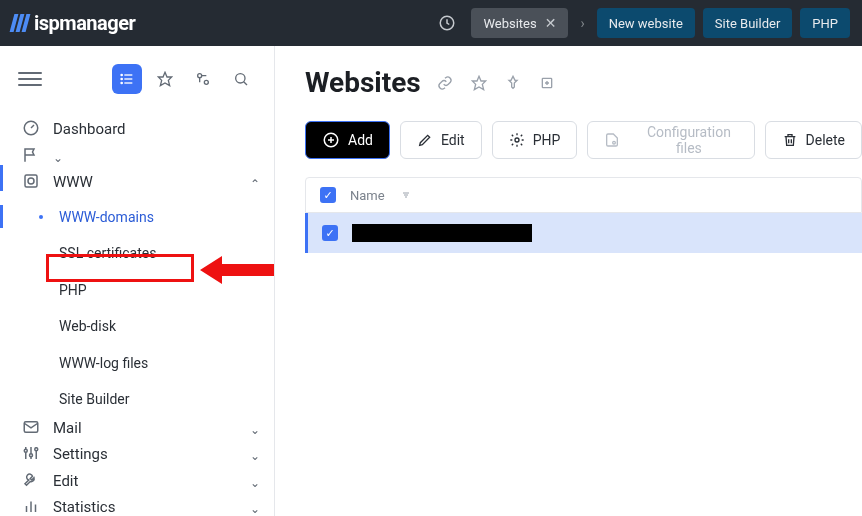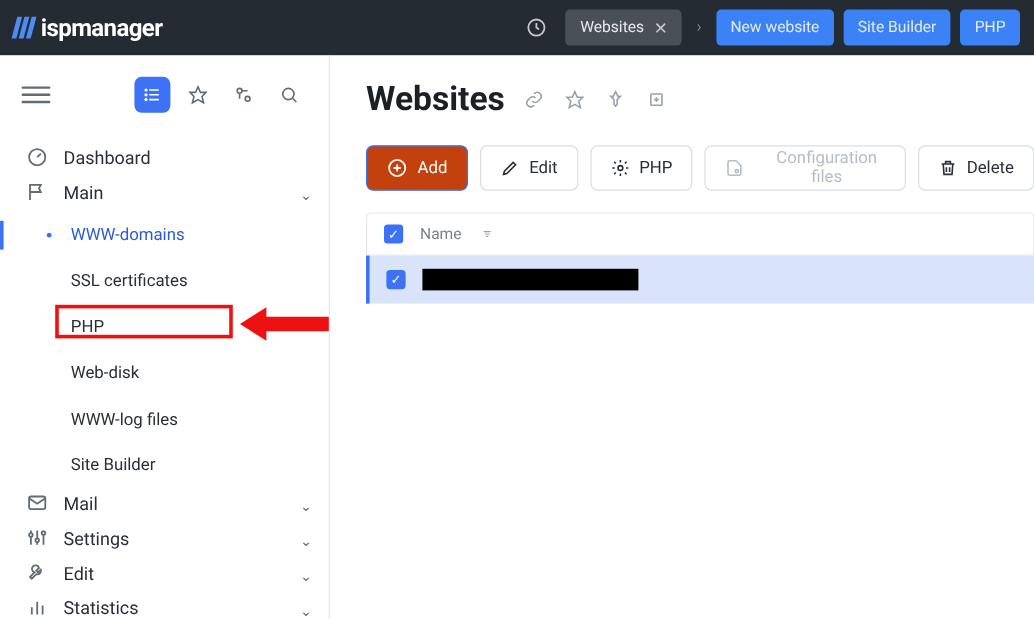--- a/index.html
+++ b/index.html
@@ -4,21 +4,21 @@
 <style>
 * { margin: 0; padding: 0; box-sizing: border-box; font-family: -apple-system, BlinkMacSystemFont, "Segoe UI", Roboto, sans-serif; }
 body { width: 862px; height: 516px; overflow: hidden; background: #fff; }
 
 
 .topbar { height: 46px; background: #252b33; display: flex; align-items: center; padding: 0 12px; gap: 8px; }
 .logo { display: flex; align-items: center; gap: 6px; color: #fff; font-weight: 700; font-size: 20px; letter-spacing: -0.5px; margin-right: auto; }
 .logo-stripes { display: inline-flex; gap: 2px; }
 .logo-stripe { width: 4px; height: 18px; background: #4d8cf5; transform: skewX(-15deg); }
 .crumb-icon { width: 32px; height: 32px; display: flex; align-items: center; justify-content: center; color: #c5c9ce; border-radius: 4px; }
-.crumb { height: 30px; padding: 0 12px; display: flex; align-items: center; gap: 8px; color: #e8eaed; font-size: 13px; background: #3b82f6; border-radius: 4px; }
+.crumb { height: 30px; padding: 0 12px; display: flex; align-items: center; gap: 8px; color: #e8eaed; font-size: 13px; background: #0c4a6e; border-radius: 4px; }
 .crumb.active-bc { background: #4a5058; }
 .crumb-x { color: #c5c9ce; font-size: 14px; }
 .crumb-sep { color: #80868b; font-size: 14px; padding: 0 4px; }
 
 
 .main { display: flex; height: 470px; }
 
 
 .sidebar { width: 275px; border-right: 1px solid #e5e7eb; display: flex; flex-direction: column; padding-top: 18px; }
 .sb-toprow { display: flex; align-items: center; gap: 8px; padding: 0 18px 18px 18px; }
@@ -43,21 +43,21 @@
 .anno-arrow { position: absolute; left: 200px; top: 252px; pointer-events: none; }
 
 
 .content { flex: 1; padding: 20px 0 0 30px; overflow: hidden; }
 .page-title-row { display: flex; align-items: center; gap: 14px; margin-bottom: 22px; }
 .page-title { font-size: 28px; font-weight: 700; color: #1c1f24; }
 .pt-icon { color: #9aa1ab; width: 20px; height: 20px; display: flex; align-items: center; justify-content: center; }
 
 .toolbar { display: flex; align-items: center; gap: 10px; margin-bottom: 18px; }
 .tbtn { height: 38px; padding: 0 16px; display: flex; align-items: center; gap: 8px; border: 1px solid #d9dde3; border-radius: 6px; background: #fff; font-size: 14px; color: #2a2f36; cursor: pointer; }
-.tbtn.primary { background: #c2410c; border-color: #3d72f5; color: #fff; }
+.tbtn.primary { background: #000000; border-color: #3d72f5; color: #fff; }
 .tbtn.disabled { color: #b6bcc5; gap: 20px; }
 .tbtn .ico { display: flex; align-items: center; justify-content: center; }
 
 .table-head { display: flex; align-items: center; height: 36px; padding: 0 14px; border: 1px solid #e5e7eb; border-radius: 4px 4px 0 0; font-size: 13px; color: #7b828c; gap: 14px; }
 .cb { width: 16px; height: 16px; border: 2px solid #3d72f5; border-radius: 3px; background: #3d72f5; display: flex; align-items: center; justify-content: center; color: #fff; font-size: 11px; }
 .table-row { display: flex; align-items: center; height: 40px; padding: 0 14px; background: #d9e4fb; border-left: 3px solid #3d72f5; gap: 14px; font-size: 14px; }
 .redact { width: 180px; height: 18px; background: #000; }
 
 .sort-ico { width: 14px; height: 14px; display: inline-flex; align-items: center; justify-content: center; color: #9aa1ab; }
 
@@ -145,24 +145,33 @@
         </span>
       <span class="lbl">Dashboard</span>
     </div>
 
     <div class="sb-item">
       <span class="sb-icon">
           <svg width="18" height="18" viewBox="0 0 24 24" fill="none" stroke="currentColor" stroke-width="2">
             <path d="M4 21V4h12l-2 4 2 4H4"></path>
           </svg>
         </span>
-      <span class="lbl">Main</span>
-      <span class="chev">⌄</span>
-    </div>
-
+      <span class="chev">⌄</span>
+    </div>
+
+    <div class="sb-item active-section">
+      <span class="sb-icon">
+          <svg width="18" height="18" viewBox="0 0 24 24" fill="none" stroke="currentColor" stroke-width="2">
+            <rect x="4" y="4" width="16" height="16" rx="2"></rect>
+            <circle cx="12" cy="12" r="4"></circle>
+          </svg>
+        </span>
+      <span class="lbl">WWW</span>
+      <span class="chev">⌃</span>
+    </div>
     <div class="sb-sub current">
         <span>WWW-domains</span>
       </div>
     <div class="sb-sub">
         <span>SSL certificates</span>
       </div>
     <div class="sb-sub">
         <span>PHP</span>
       </div>
     <div class="sb-sub">

